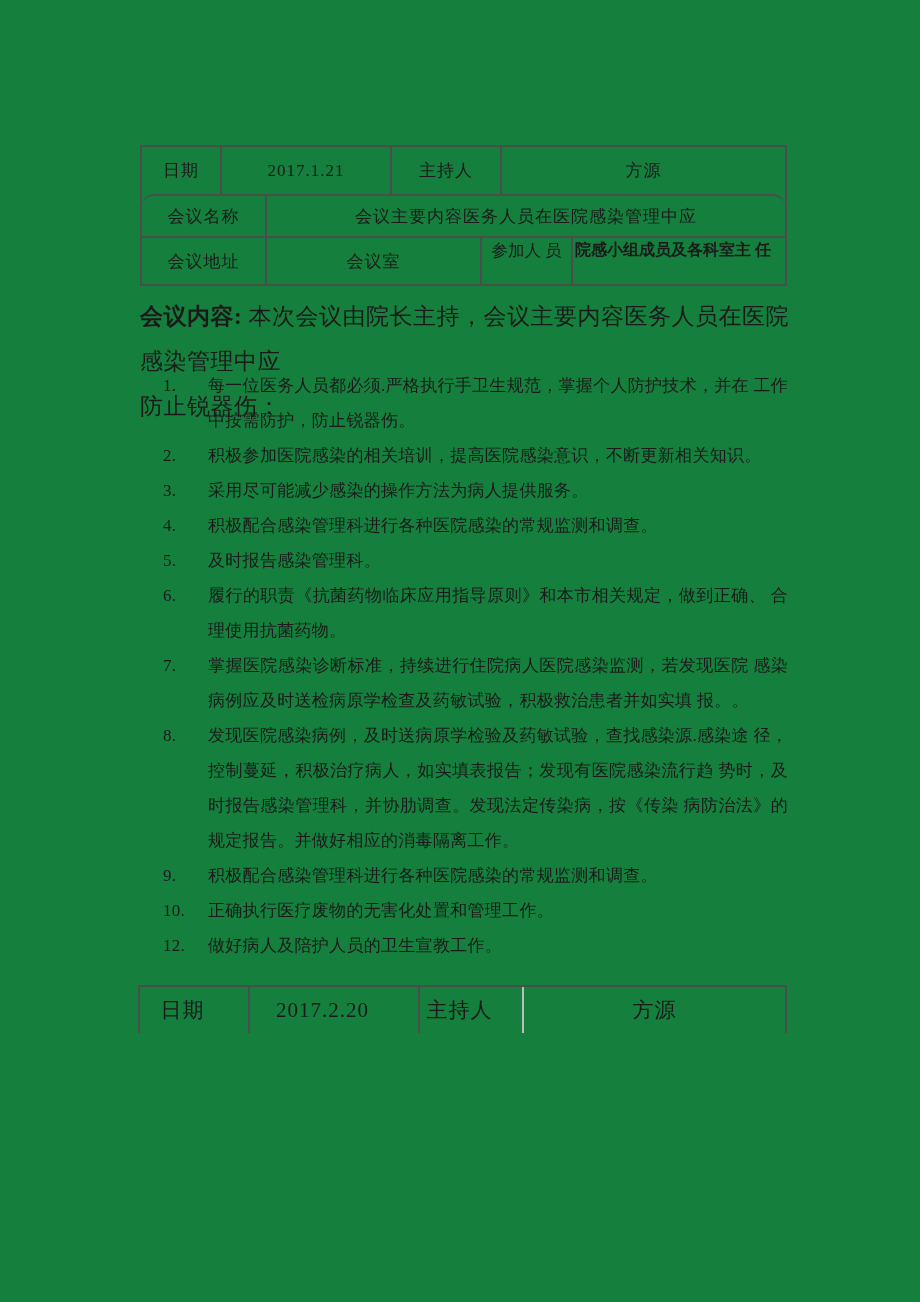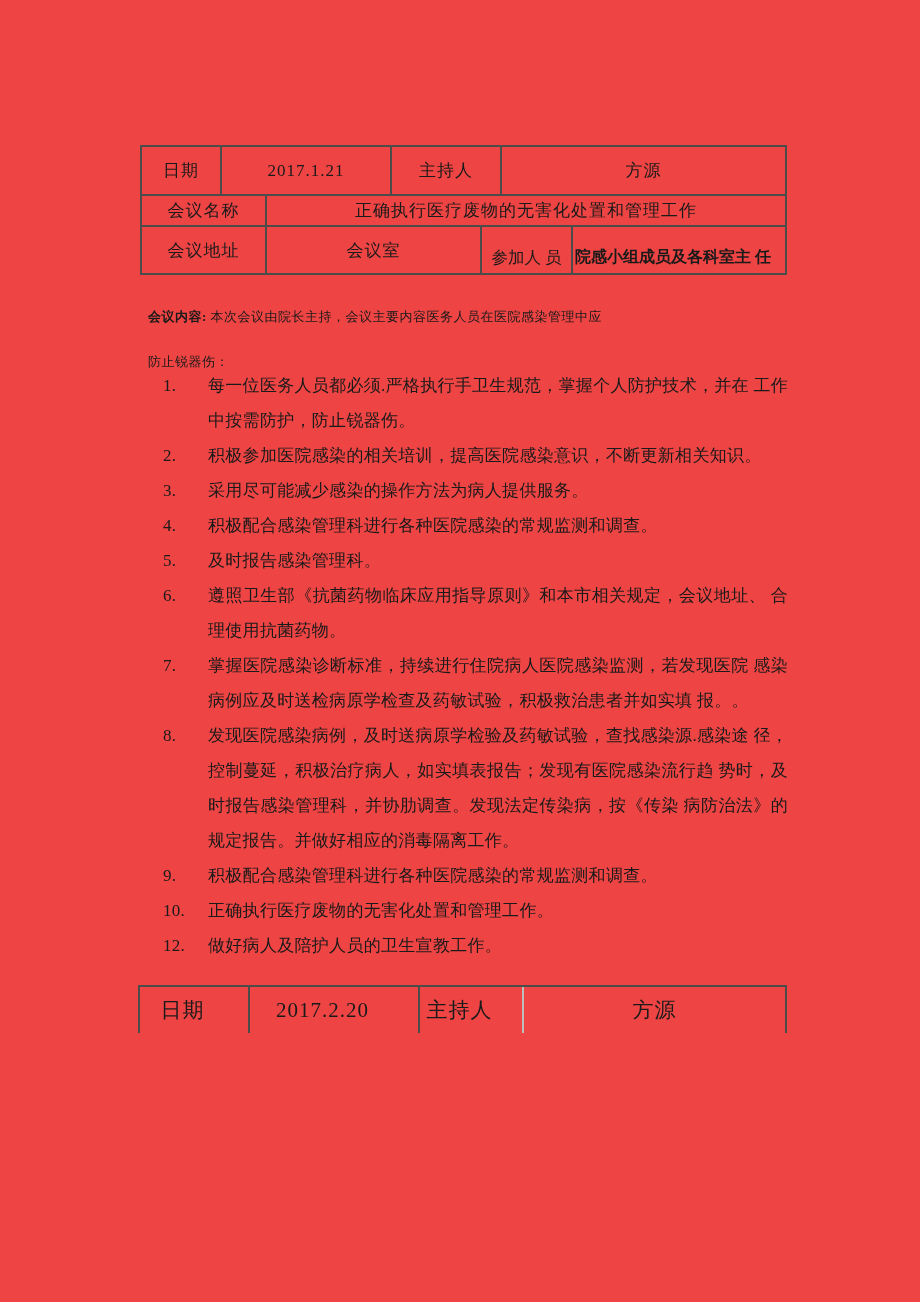--- a/index.html
+++ b/index.html
@@ -1,49 +1,49 @@
 <!DOCTYPE html>
 <html><head>
 <meta charset="utf-8">
 <style>
   * { margin:0; padding:0; box-sizing:border-box; }
   html,body { background:#ffffff; }
   body { font-family:"Liberation Serif","DejaVu Serif",serif; color:#1a1a1a; }
   .page {
     position:relative;
     width:920px; height:1302px;
-    background:#ef4444;
+    background:#15803d;
     overflow:hidden;
   }
 
   
   .tbl-top {
     position:absolute; left:140px; top:145px; width:647px;
     border:2px solid #4c4c4c;
   }
   .trow { display:grid; }
   .trow + .trow { border-top:2px solid #4c4c4c; }
   .trow-1 { grid-template-columns:78px 170px 110px 1fr; height:47px; }
-  .trow-2 { grid-template-columns:123px 1fr; height:31px; }
+  .trow-2 { grid-template-columns:123px 1fr; height:42px;border-radius:12px; }
   .trow-3 { grid-template-columns:123px 215px 91px 1fr; height:48px; }
   .tcell {
     display:flex; align-items:center; justify-content:center;
     font-size:17px; letter-spacing:1px;
     overflow:hidden;
   }
   .tcell + .tcell { border-left:2px solid #4c4c4c;text-align:center; }
-  .tcell.top-align { align-items:flex-start; padding-top:20px; letter-spacing:0; }
+  .tcell.top-align { align-items:flex-start; padding-top:2px; letter-spacing:0; }
   .tcell.left-align { justify-content:flex-start; padding-left:2px; }
   .trow-3 .tcell:nth-child(3) { font-size:16.5px; }
   .trow-3 .tcell:nth-child(4) { font-size:16px;font-weight:bold; }
 
   
   .intro {
-    position:absolute; left:148px; top:294px; width:660px;
-    font-size:13px; line-height:45px; letter-spacing:0.5px;
+    position:absolute; left:140px; top:294px; width:660px;
+    font-size:23px; line-height:45px; letter-spacing:0.5px;
   }
   .intro b { font-weight:bold; }
 
   
   .mlist {
     position:absolute; left:140px; top:368px; width:648px;
     font-size:17px; line-height:35px; letter-spacing:0.3px;
   }
   .mitem { display:flex; align-items:flex-start; }
   .mnum  { width:45px; padding-left:23px; flex:0 0 68px; }
@@ -70,21 +70,21 @@
 
   <div class="tbl-top">
     <div class="trow trow-1">
       <div class="tcell">日期</div>
       <div class="tcell">2017.1.21</div>
       <div class="tcell">主持人</div>
       <div class="tcell">方源</div>
     </div>
     <div class="trow trow-2">
       <div class="tcell">会议名称</div>
-      <div class="tcell">正确执行医疗废物的无害化处置和管理工作</div>
+      <div class="tcell">会议主要内容医务人员在医院感染管理中应</div>
     </div>
     <div class="trow trow-3">
       <div class="tcell">会议地址</div>
       <div class="tcell">会议室</div>
       <div class="tcell top-align">参加人 员</div>
       <div class="tcell top-align left-align">院感小组成员及各科室主 任</div>
     </div>
   </div>
 
   <div class="intro">
@@ -108,21 +108,21 @@
     <div class="mitem">
       <span class="mnum">4.</span>
       <div class="mtext">积极配合感染管理科进行各种医院感染的常规监测和调查。</div>
     </div>
     <div class="mitem">
       <span class="mnum">5.</span>
       <div class="mtext">及时报告感染管理科。</div>
     </div>
     <div class="mitem">
       <span class="mnum">6.</span>
-      <div class="mtext">遵照卫生部《抗菌药物临床应用指导原则》和本市相关规定，会议地址、 合理使用抗菌药物。</div>
+      <div class="mtext">履行的职责《抗菌药物临床应用指导原则》和本市相关规定，做到正确、 合理使用抗菌药物。</div>
     </div>
     <div class="mitem">
       <span class="mnum">7.</span>
       <div class="mtext">掌握医院感染诊断标准，持续进行住院病人医院感染监测，若发现医院 感染病例应及时送检病原学检查及药敏试验，积极救治患者并如实填 报。。</div>
     </div>
     <div class="mitem">
       <span class="mnum">8.</span>
       <div class="mtext">发现医院感染病例，及时送病原学检验及药敏试验，查找感染源.感染途 径，控制蔓延，积极治疗病人，如实填表报告；发现有医院感染流行趋 势时，及时报告感染管理科，并协肋调查。发现法定传染病，按《传染 病防治法》的规定报告。并做好相应的消毒隔离工作。</div>
     </div>
     <div class="mitem">

